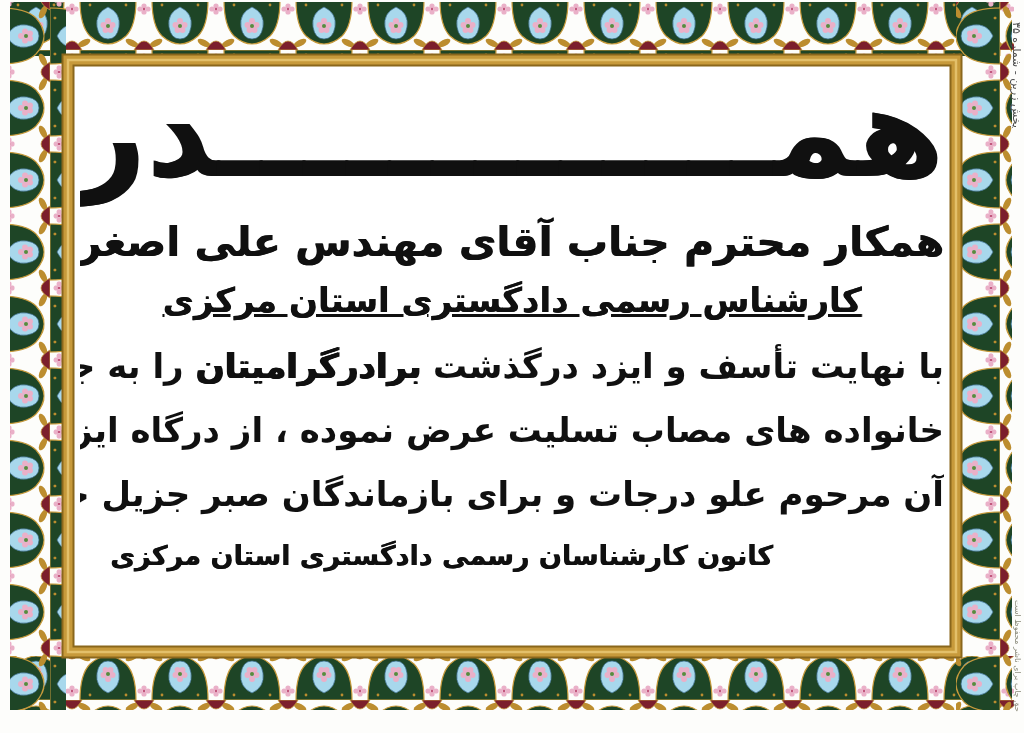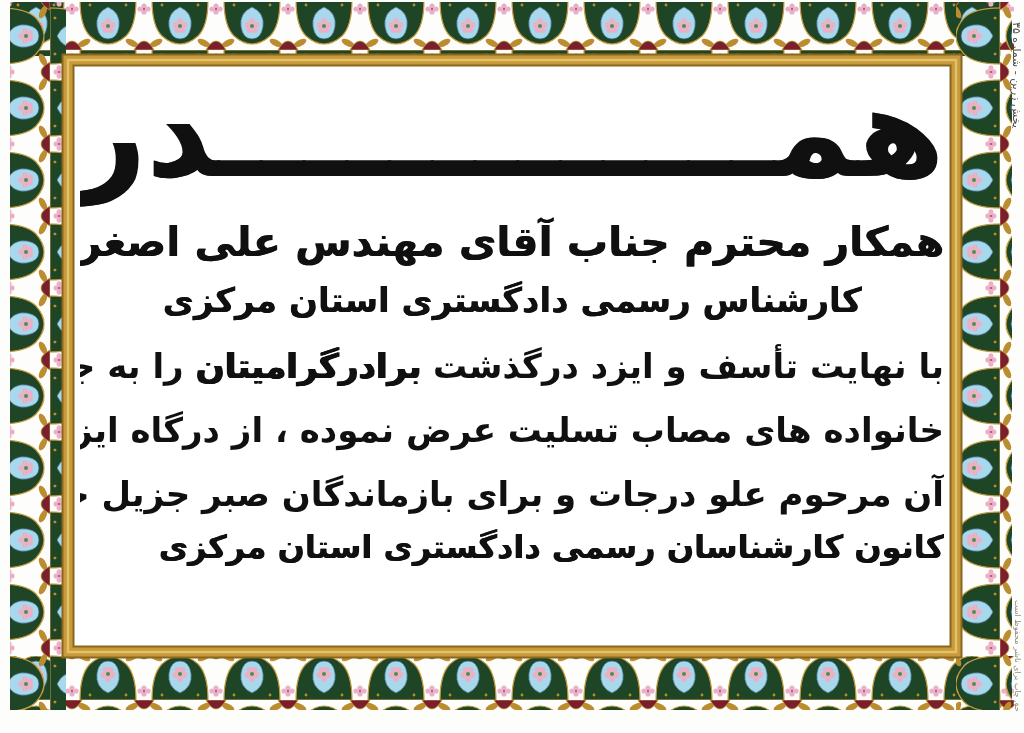--- a/index.html
+++ b/index.html
@@ -22,31 +22,32 @@
     margin-top:2px;
     text-shadow:1px 0 currentColor;
   }
   .h2{
     font-size:41px;font-weight:bold;white-space:nowrap;margin-top:16px;
     text-shadow:0.7px 0 currentColor;
   }
   .h3{
     font-size:34px;font-weight:bold;white-space:nowrap;margin-top:14px;
     text-shadow:0.5px 0 currentColor;
+    text-decoration:underline;
   }
   .body-block{margin-top:14px;}
   .body-line{
     font-size:34px;font-weight:bold;line-height:64px;white-space:nowrap;
   }
   .heavy{
     text-shadow:1px 0 currentColor,-0.5px 0 currentColor;
   }
   .signature{
-    font-size:32px;font-weight:bold;white-space:nowrap;
-    text-align:right;padding-left:30px;margin-top:2px;
+    font-size:27px;font-weight:bold;white-space:nowrap;
+    text-align:left;padding-left:30px;margin-top:14px;
     text-shadow:0.7px 0 currentColor;
   }
   .edge-note-top{
     position:absolute;right:1px;top:22px;
     writing-mode:vertical-rl;
     font-size:11px;color:#4a4a4a;letter-spacing:1px;
   }
   .edge-note-bottom{
     position:absolute;right:2px;top:600px;
     writing-mode:vertical-rl;

